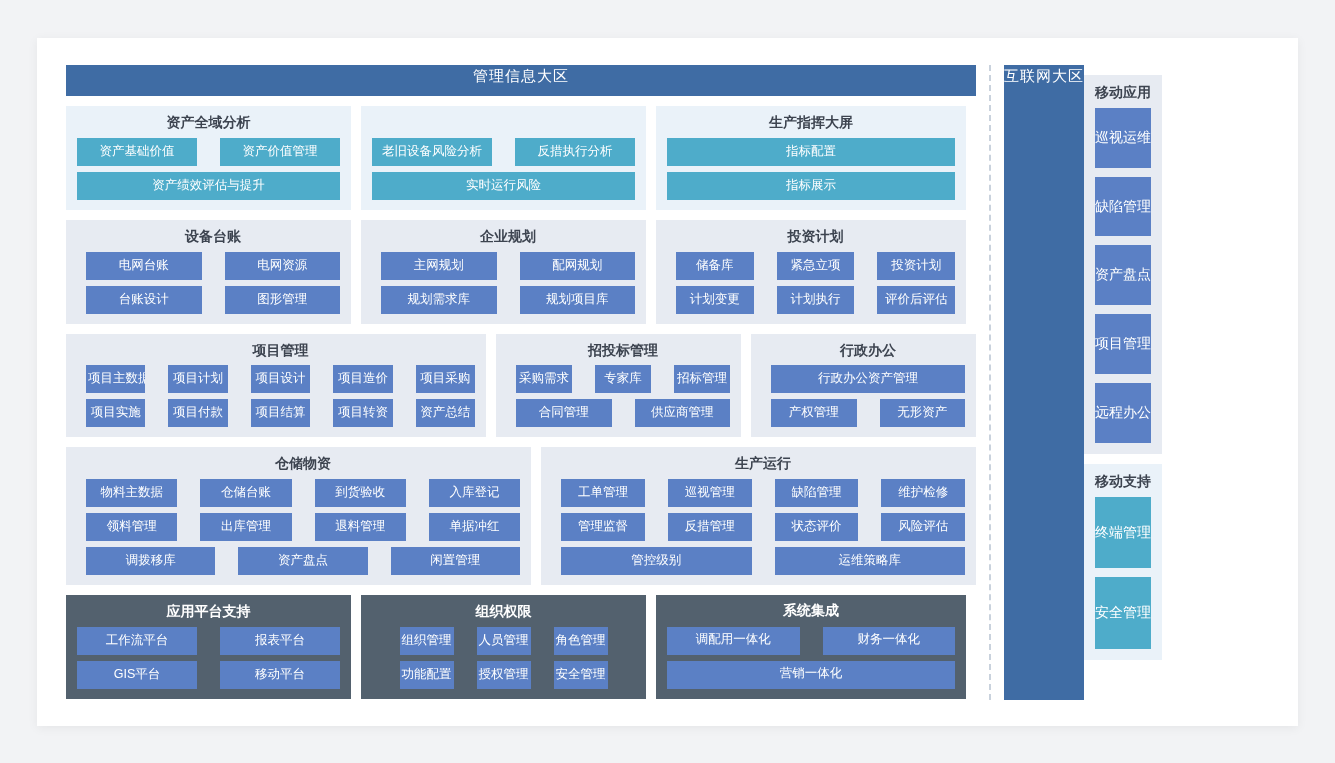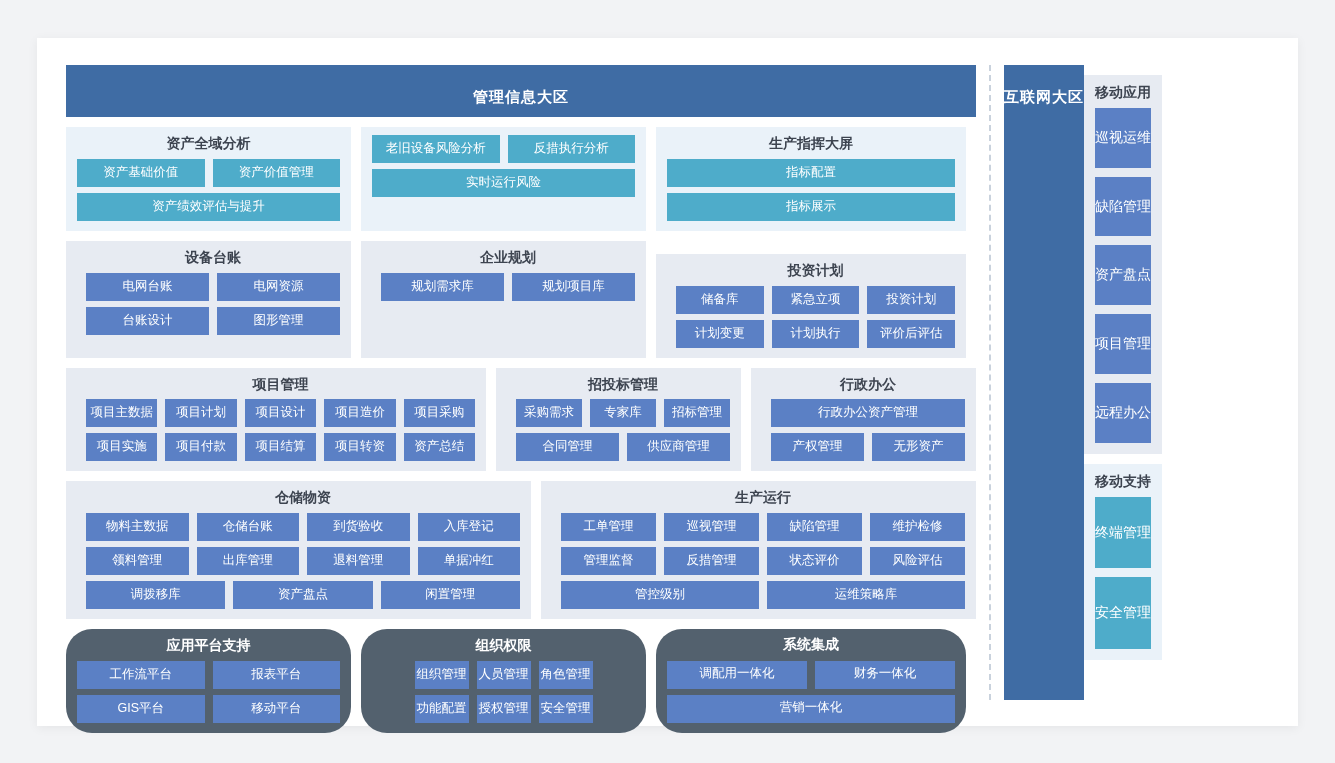--- a/index.html
+++ b/index.html
@@ -28,51 +28,51 @@
   .divider .dash {
     width: 0; height: 100%;
     border-left: 2px dashed #c9d2dd;
   }
   .col-right { width: 260px; display: flex; flex-direction: row; }
 
   
   .region-title {
     background: #3f6ca4;
     color: #ffffff;
-    font-weight: bold;
+    font-weight: normal;
     font-size: 15px;
     text-align: center;
-    padding: 23px 0 10px;
+    padding: 2px 0 10px;
     letter-spacing: 1px;
   }
 
   
   .row { display: flex; gap: 10px; margin-top: 10px; }
 
   
   .panel {
     padding: 8px 11px 10px;
     display: flex; flex-direction: column;
   }
   .panel-title {
     text-align: center;
     font-weight: bold;
     font-size: 14px;
     color: #3d4450;
     margin-bottom: 7px;
     line-height: 1.2;
   }
   
-  .tint-sky  { background: #eaf2f9; }
+  .tint-sky  { background: #eaf2f9; justify-content: flex-end; }
   .tint-grey { background: #e7ebf2; padding-left: 20px; }
-  .tint-dark { background: #53616e; border-radius: 26px; }
+  .tint-dark { background: #53616e; }
   .tint-dark .panel-title { color: #ffffff; }
 
   
-  .tilerow { display: flex; gap: 8px; }
+  .tilerow { display: flex; gap: 23px; }
   .tilerow + .tilerow { margin-top: 6px; }
   .tile {
     flex: 1 1 0;
     text-align: center;
     color: #ffffff;
     font-size: 12.5px;
     padding: 6px 2px 7px;
     line-height: 1.2;
     white-space: nowrap;
     overflow: hidden;
@@ -142,25 +142,29 @@
                 <div class="tile t-blue">电网资源</div>
               </div>
               <div class="tilerow">
                 <div class="tile t-blue">台账设计</div>
                 <div class="tile t-blue">图形管理</div>
               </div>
             </div>
             <div class="panel tint-grey" style="width: 285px; flex: 0 0 285px;">
               <div class="panel-title">企业规划</div>
               <div class="tilerow">
+                <div class="tile t-blue">主网规划</div>
+                <div class="tile t-blue">配网规划</div>
+              </div>
+              <div class="tilerow">
                 <div class="tile t-blue">规划需求库</div>
                 <div class="tile t-blue">规划项目库</div>
               </div>
             </div>
-            <div class="panel tint-grey" style="width: 310px; flex: 0 0 310px; margin-top: 13px;">
+            <div class="panel tint-grey" style="width: 310px; flex: 0 0 310px;">
               <div class="panel-title">投资计划</div>
               <div class="tilerow">
                 <div class="tile t-blue">储备库</div>
                 <div class="tile t-blue">紧急立项</div>
                 <div class="tile t-blue">投资计划</div>
               </div>
               <div class="tilerow">
                 <div class="tile t-blue">计划变更</div>
                 <div class="tile t-blue">计划执行</div>
                 <div class="tile t-blue">评价后评估</div>

